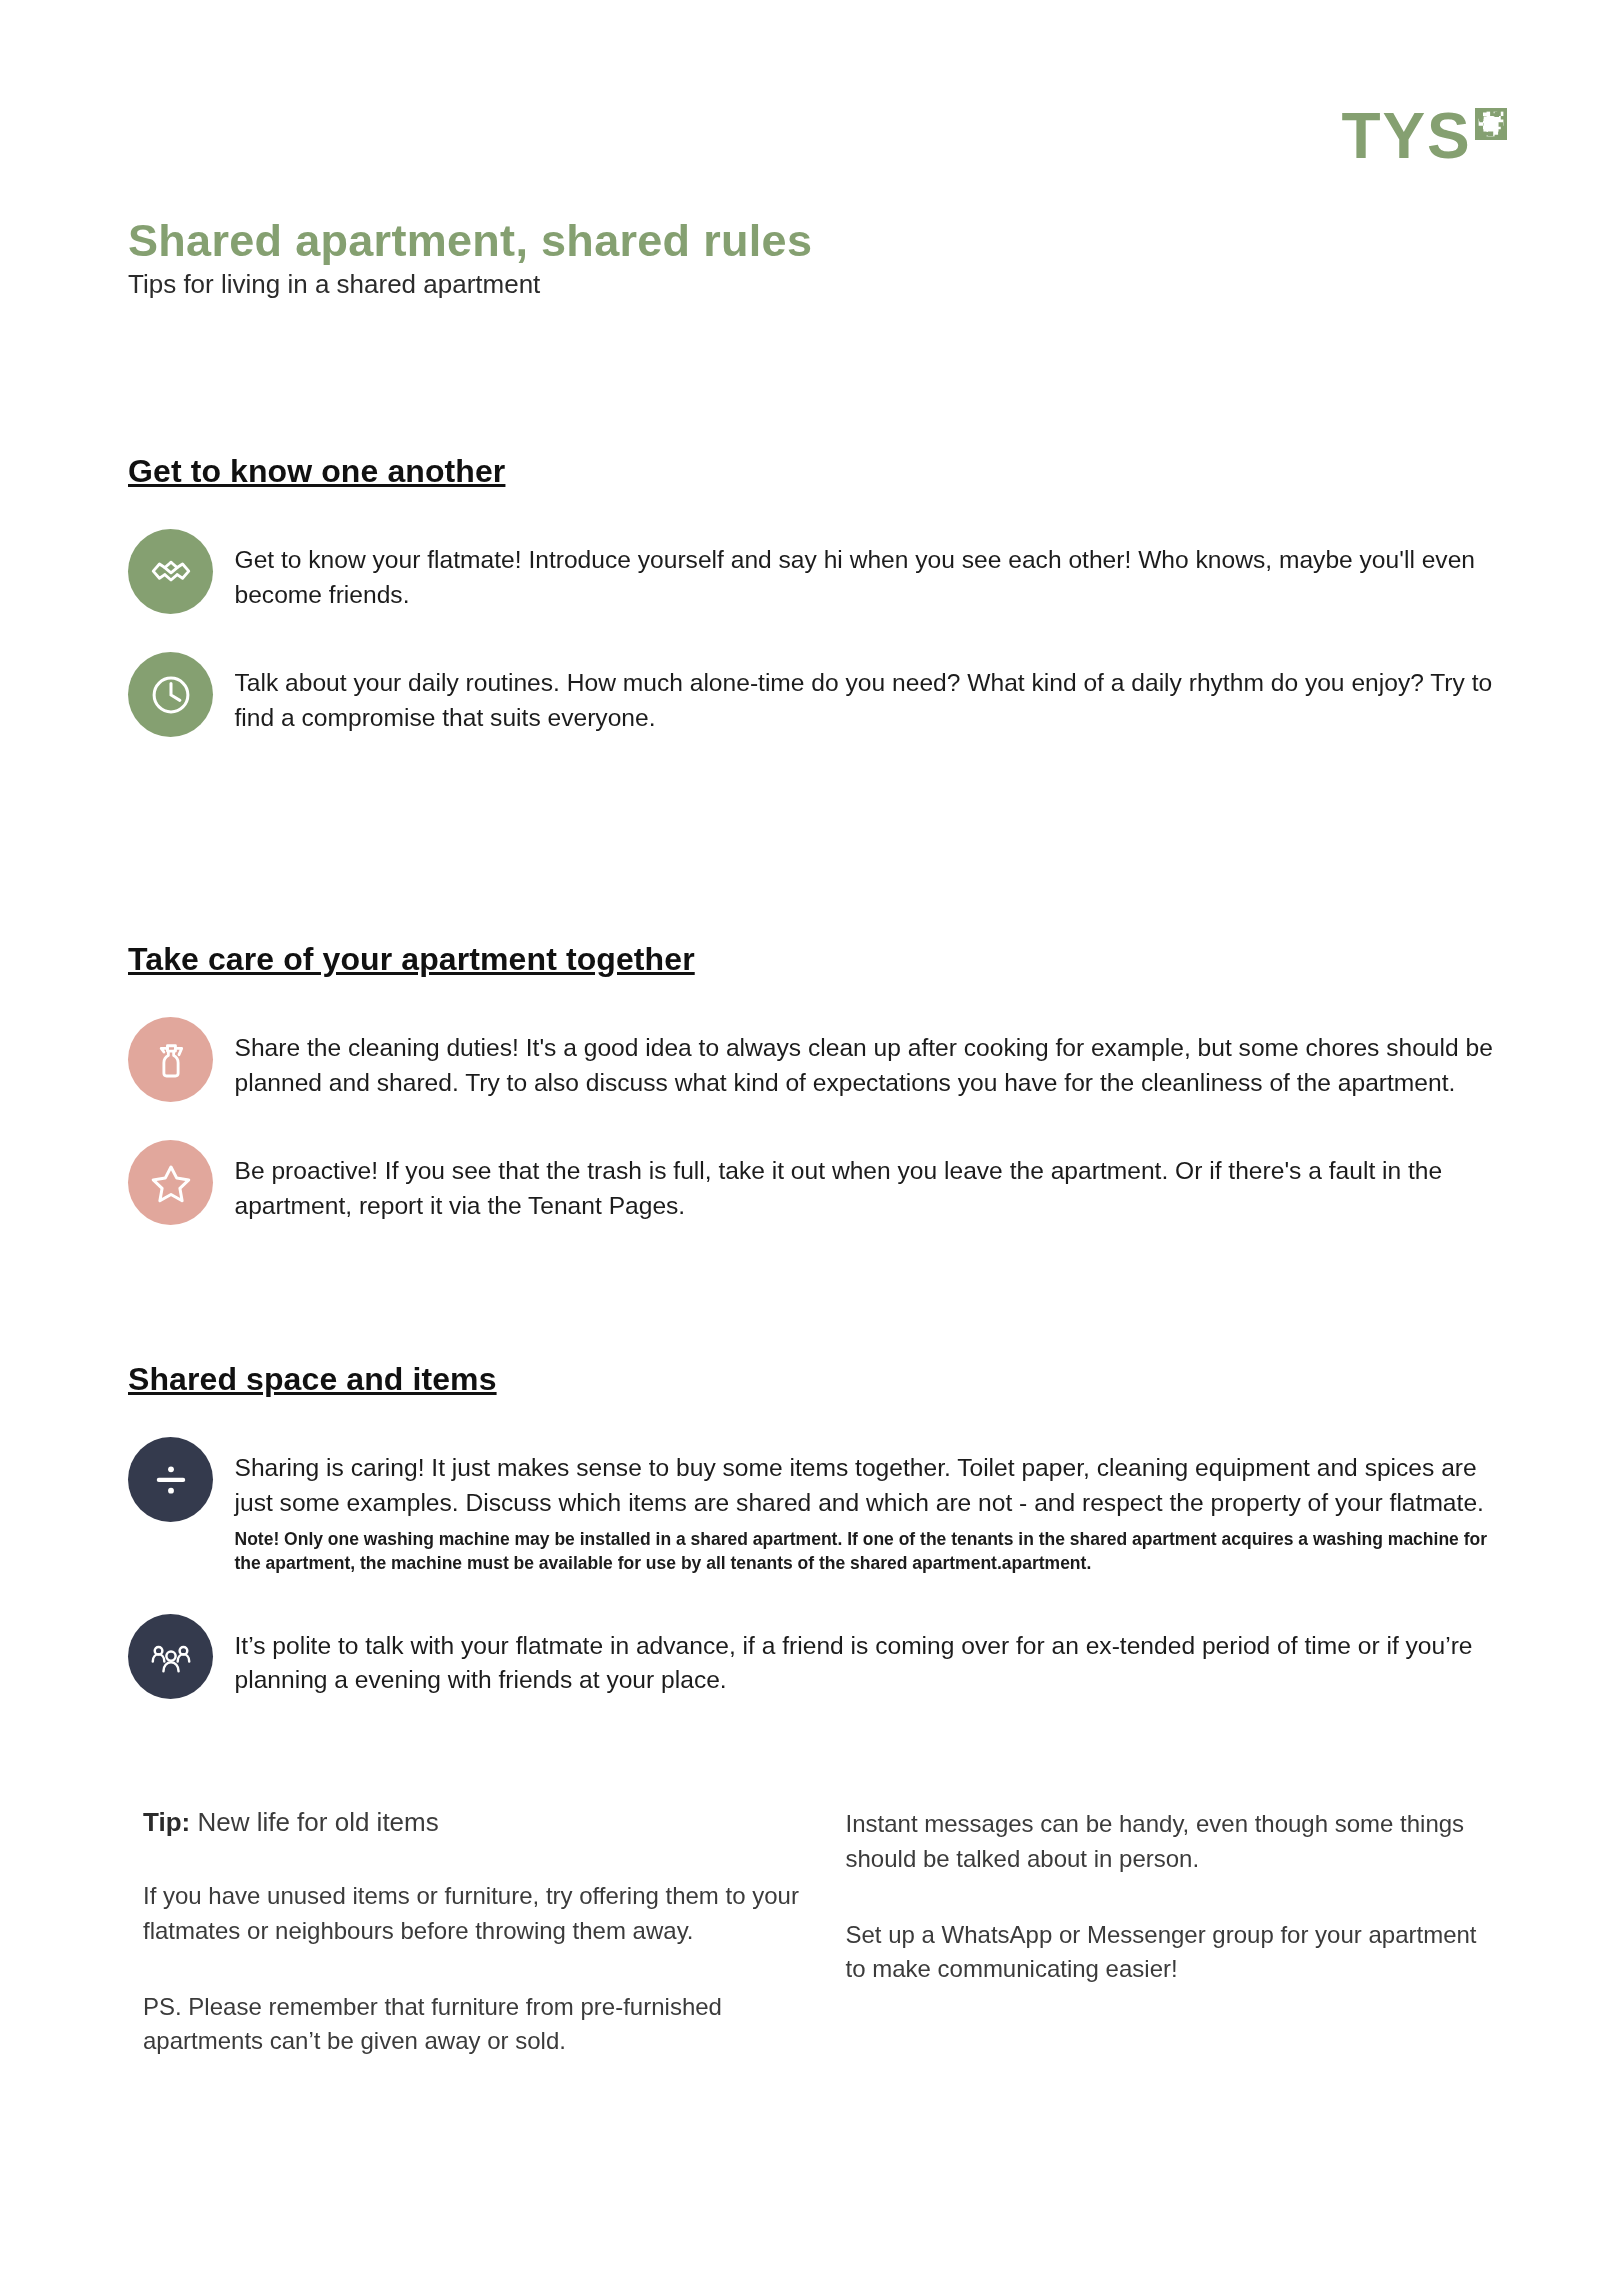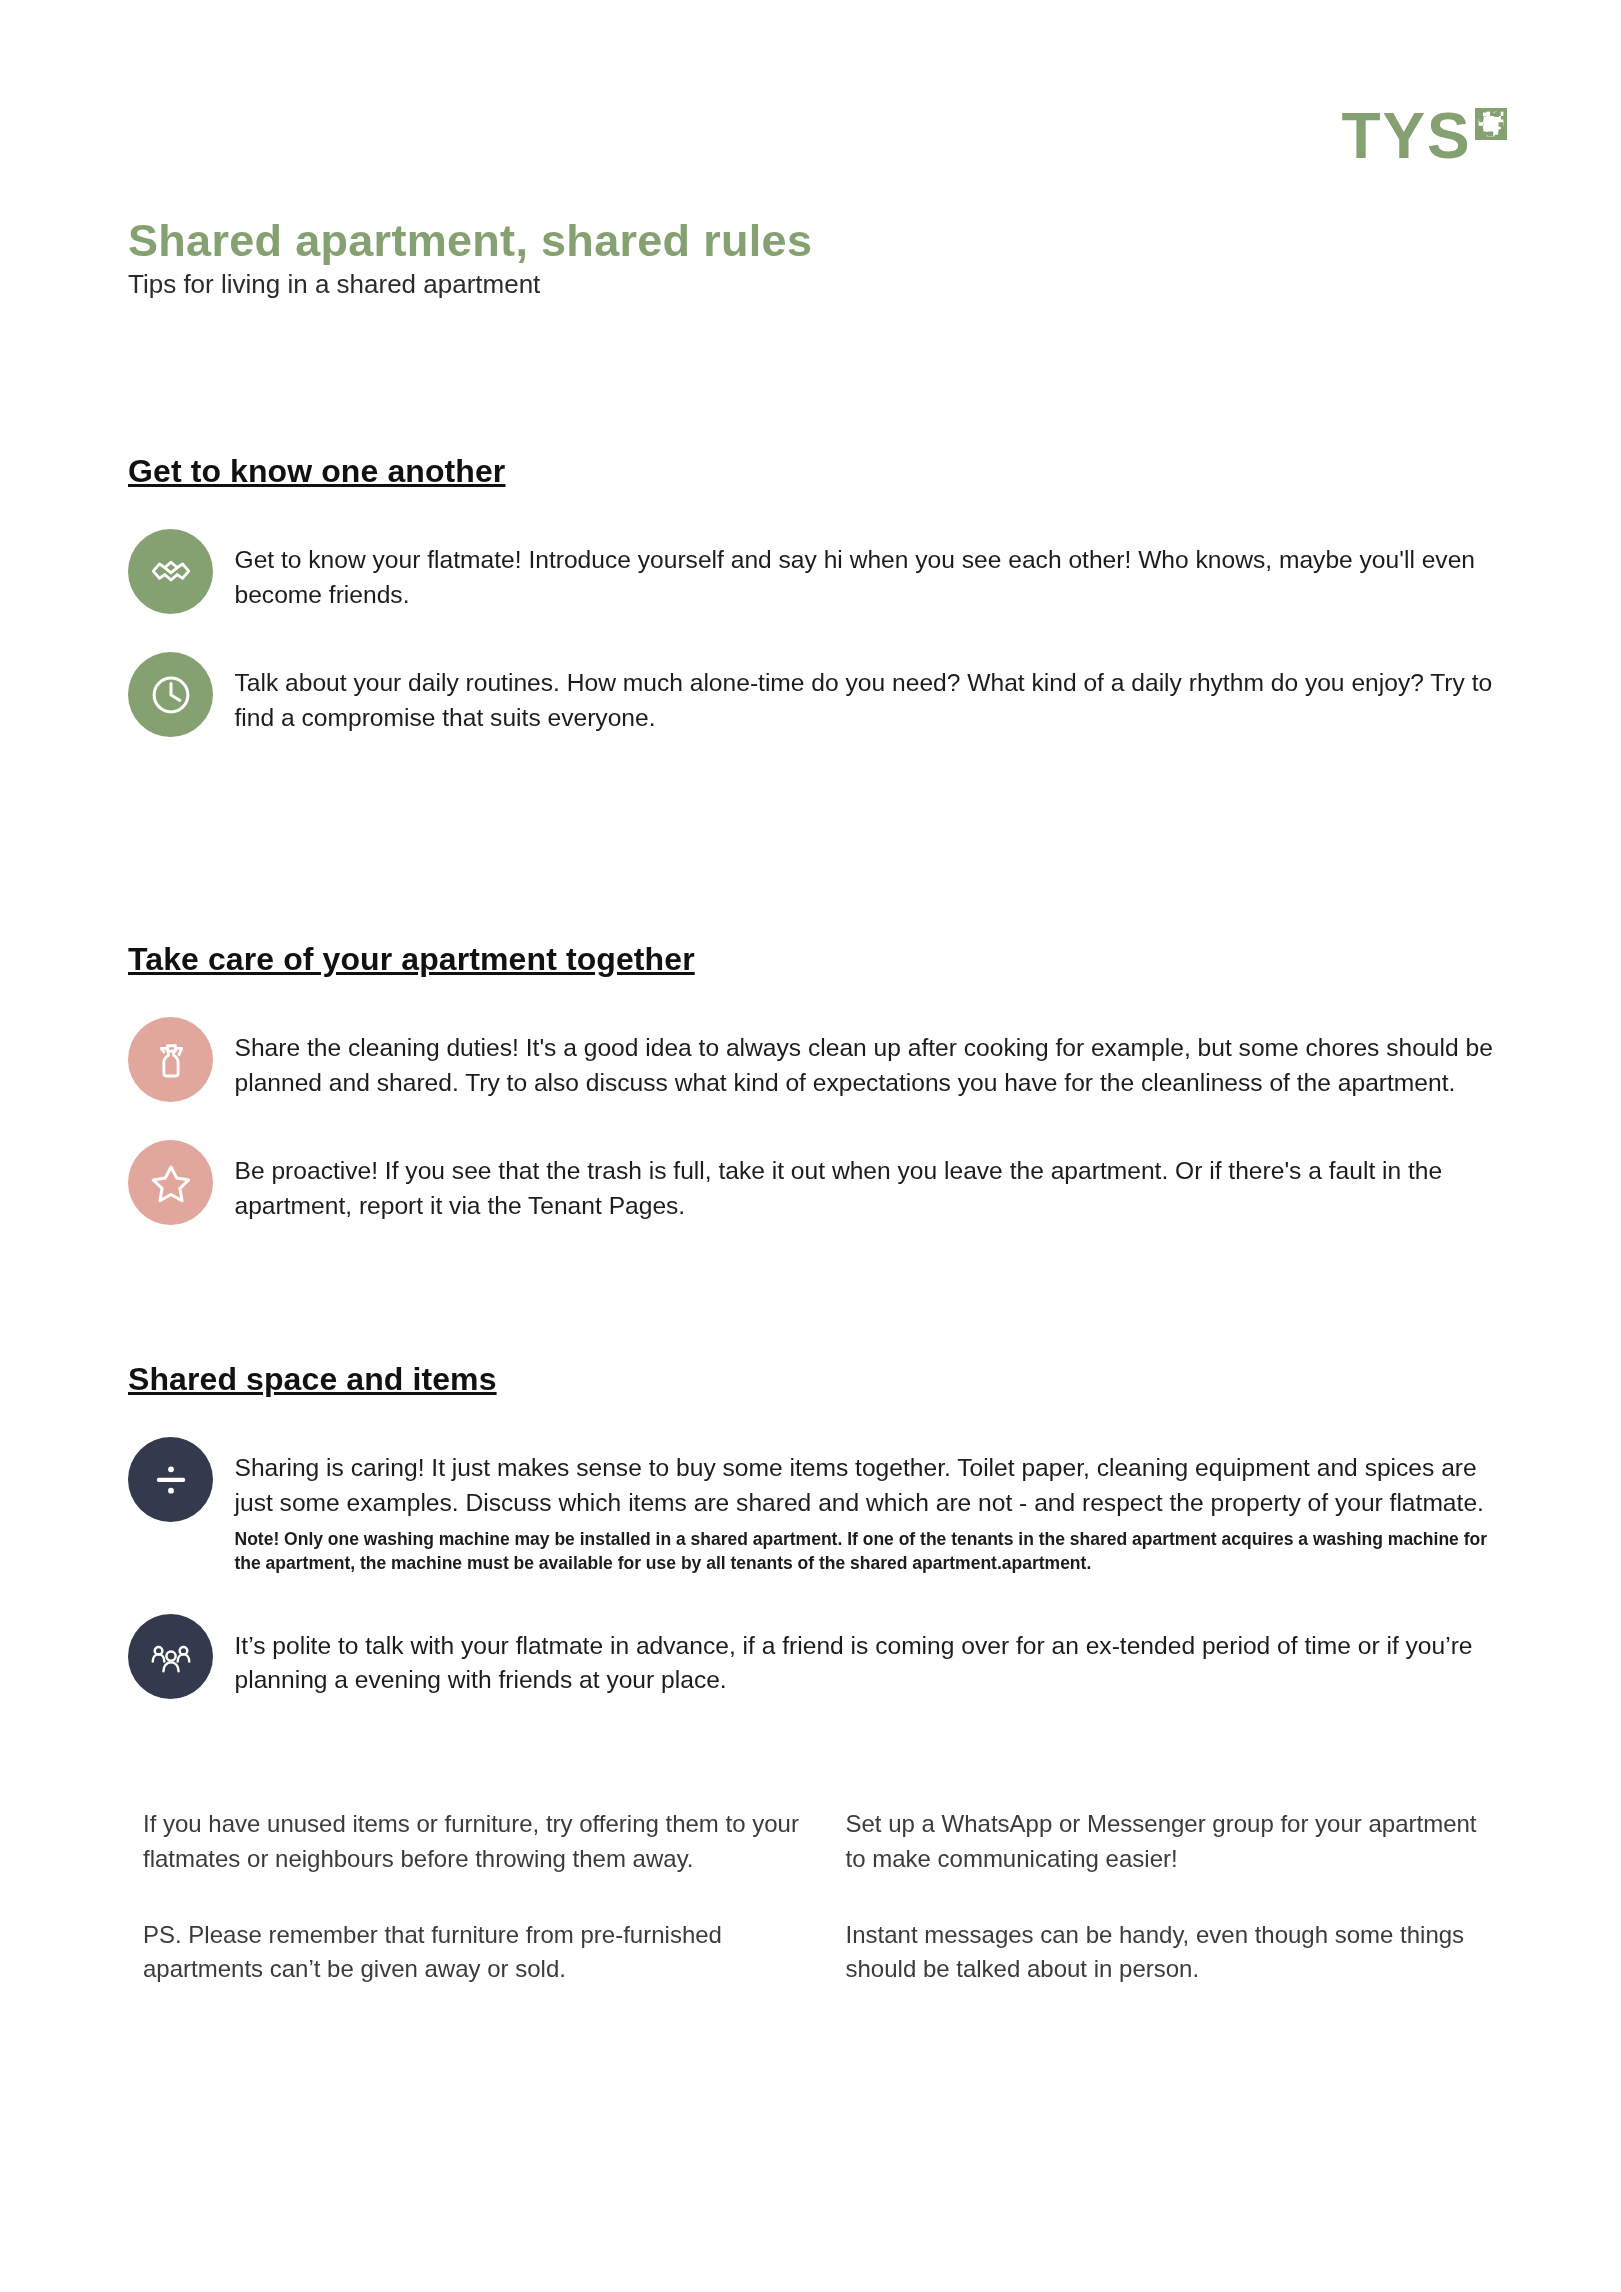--- a/index.html
+++ b/index.html
@@ -257,25 +257,29 @@
       </div>
       <div class="row-text">
         <p>It’s polite to talk with your flatmate in advance, if a friend is coming over for an ex-tended period of time or if you’re planning a evening with friends at your place.</p>
       </div>
     </div>
   </div>
 
   <div class="tips">
 
     <div class="tip-col">
+      <div class="tip-heading">
+        <b>Tip:</b>
+        <span>New life for old items</span>
+      </div>
       <p class="tip-body">If you have unused items or furniture, try offering them to your flatmates or neighbours before throwing them away.</p>
       <p class="tip-body">PS. Please remember that furniture from pre-furnished apartments can’t be given away or sold.</p>
     </div>
 
     <div class="tip-col right">
+      <p class="tip-body">Instant messages can be handy, even though some things should be talked about in person.</p>
       <p class="tip-body">Set up a WhatsApp or Messenger group for your apartment to make communicating easier!</p>
-      <p class="tip-body">Instant messages can be handy, even though some things should be talked about in person.</p>
     </div>
 
   </div>
 
 </div>
 
 
 </body></html>

